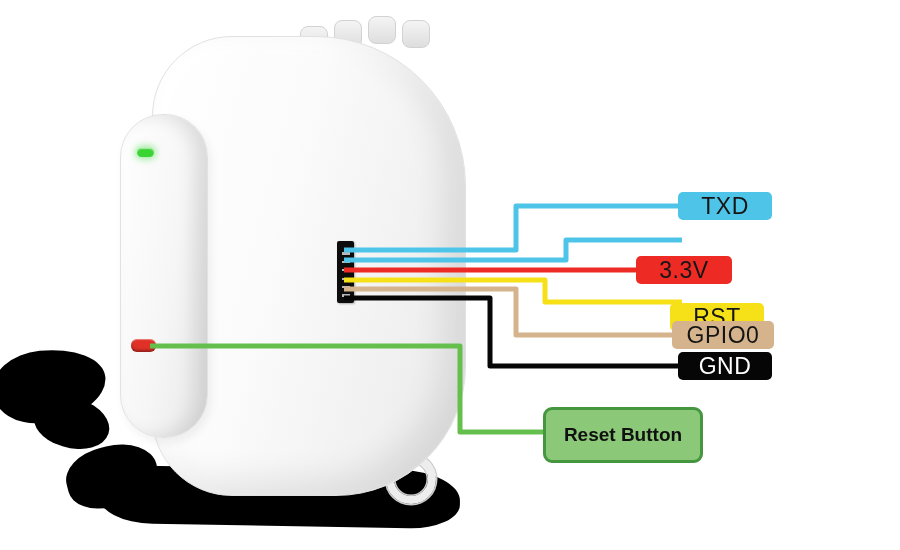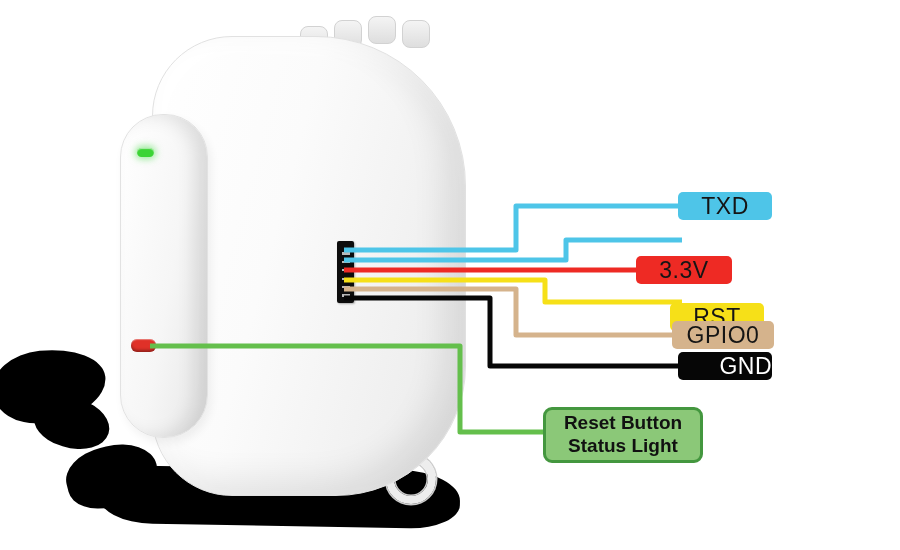--- a/index.html
+++ b/index.html
@@ -91,20 +91,19 @@
     <polyline points="344,280 545,280 545,302 682,302" fill="none" stroke-width="5" stroke-linejoin="round" stroke="#f6e018"></polyline>
     <polyline points="344,289 516,289 516,335 678,335" fill="none" stroke-width="5" stroke-linejoin="round" stroke="#d5b38c"></polyline>
     <polyline points="344,298 490,298 490,366 682,366" fill="none" stroke-width="5" stroke-linejoin="round" stroke="#060606"></polyline>
     <polyline points="150,346 460,346 460,432 546,432" fill="none" stroke-width="5" stroke-linejoin="round" stroke="#64bf4c"></polyline>
   </svg>
 
   <div class="pin-label pl0" style="background: rgb(78, 197, 232); color: rgb(21, 21, 21);">TXD</div>
   <div class="pin-label pl2" style="background: rgb(238, 42, 36); color: rgb(21, 21, 21);">3.3V</div>
   <div class="pin-label pl3" style="background: rgb(246, 224, 24); color: rgb(21, 21, 21);">RST</div>
   <div class="pin-label pl4" style="background: rgb(213, 179, 140); color: rgb(21, 21, 21);">GPIO0</div>
-  <div class="pin-label pl5" style="background: rgb(6, 6, 6); color: rgb(255, 255, 255); text-align: right;">GND</div>
+  <div class="pin-label pl5" style="background: rgb(6, 6, 6); color: rgb(255, 255, 255);">GND</div>
 
   <div class="reset-note" style="background: rgb(139, 200, 120); border-color: rgb(68, 151, 63);">
     <span>Reset Button</span>
-    <span>Status Light</span>
   </div>
 
 </div>
 
 </body></html>

